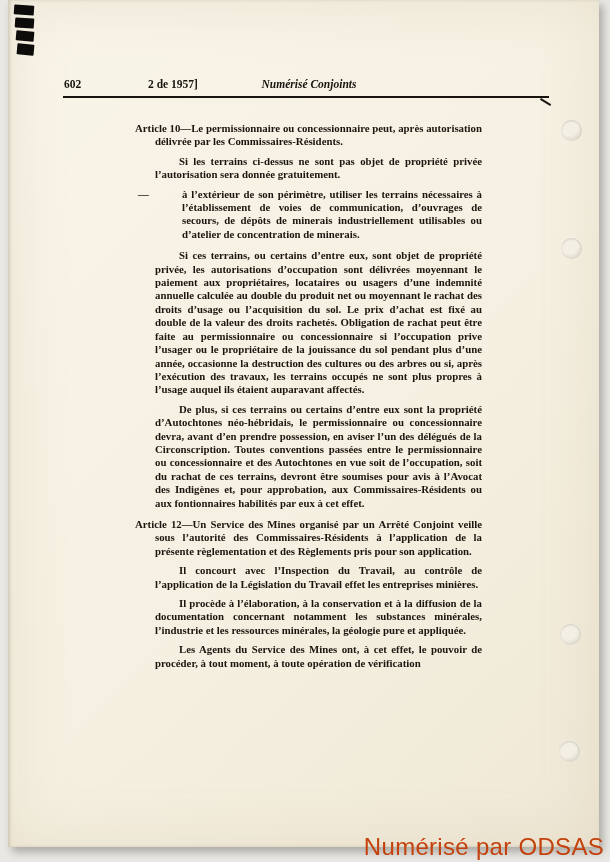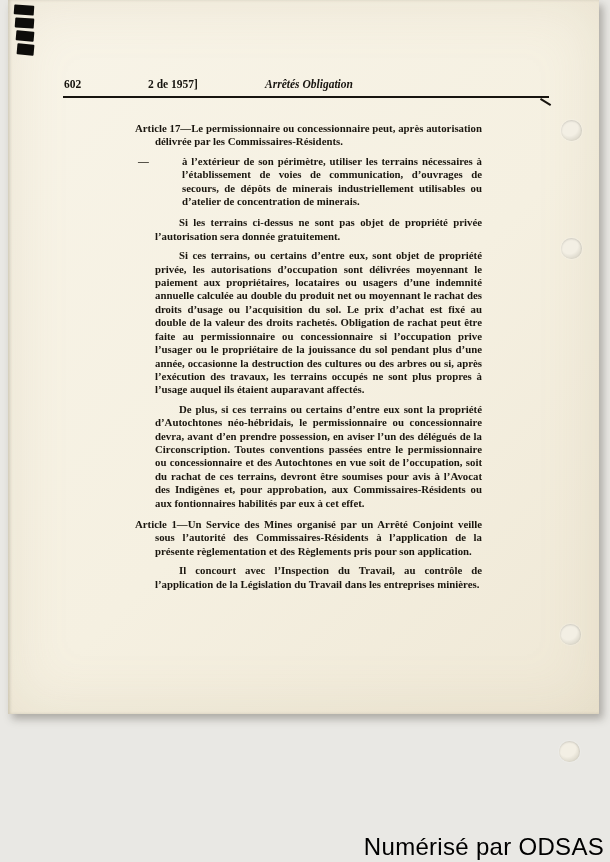--- a/index.html
+++ b/index.html
@@ -2,21 +2,21 @@
 <html lang="fr"><head>
 <meta charset="utf-8">
 <style>
   html,body{margin:0;padding:0;}
   body{
     width:610px;height:862px;position:relative;overflow:hidden;
     background:#e9e8e4;
     font-family:"Liberation Serif","DejaVu Serif",serif;
   }
   .page{
-    position:absolute;left:8px;top:0;width:591px;height:714px;
+    position:absolute;left:8px;top:0;width:591px;height:847px;
     background:linear-gradient(135deg,#f8f4e8 0%,#f5f0e1 55%,#efe8d6 100%);
     box-shadow:4px 5px 8px rgba(60,55,45,.35),
                inset 0 0 60px rgba(180,160,120,.18),
                inset 2px 0 3px rgba(120,110,90,.25);
   }
   .mark{position:absolute;background:#0d0c0a;border-radius:1px;}
   .m1{left:6px;top:5px;width:20px;height:10px;transform:rotate(4deg);}
   .m2{left:7px;top:18px;width:19px;height:10px;transform:rotate(4deg);}
   .m3{left:8px;top:31px;width:18px;height:10px;transform:rotate(5deg);}
   .m4{left:9px;top:44px;width:17px;height:11px;transform:rotate(5deg);}
@@ -47,63 +47,65 @@
     box-shadow:inset 0 1px 2px rgba(0,0,0,.15), 0 0 2px rgba(255,255,255,.6);
   }
   .h1{left:553px;top:120px;}
   .h2{left:553px;top:238px;}
   .h3{left:552px;top:624px;}
   .h4{left:551px;top:741px;}
 
   .watermark{
     position:absolute;right:6px;top:833px;
     font-family:"Liberation Sans","DejaVu Sans",sans-serif;
-    font-size:24px;color:#000000;letter-spacing:.3px;white-space:nowrap;
+    font-size:24px;color:#c2410c;letter-spacing:.3px;white-space:nowrap;
   }
 </style>
 </head>
 <body>
 
 <div class="page">
 
   <div>
     <div class="mark m1"></div>
     <div class="mark m2"></div>
     <div class="mark m3"></div>
     <div class="mark m4"></div>
   </div>
 
   <div class="header">
     <span class="pnum">602</span>
     <span class="dref">2 de 1957]</span>
-    <span class="rtitle">Arrêtés Obligation</span>
+    <span class="rtitle">Numérisé Conjoints</span>
   </div>
 
   <div class="rule"></div>
   <div class="rule-tick"></div>
 
   <div class="content">
 
 
-    <p class="para article">Article 17—Le permissionnaire ou concessionnaire peut, après autorisation délivrée par les Commissaires-Résidents.</p>
+    <p class="para article">Article 10—Le permissionnaire ou concessionnaire peut, après autorisation délivrée par les Commissaires-Résidents.</p>
 
 
+    <p class="para plain">Si les terrains ci-dessus ne sont pas objet de propriété privée l’autorisation sera donnée gratuitement.</p>
+
     <p class="para dash"><span class="dash-glyph">—</span><span>à l’extérieur de son périmètre, utiliser les terrains nécessaires à l’établissement de voies de communication, d’ouvrages de secours, de dépôts de minerais industriellement utilisables ou d’atelier de concentration de minerais.</span></p>
-
-    <p class="para plain">Si les terrains ci-dessus ne sont pas objet de propriété privée l’autorisation sera donnée gratuitement.</p>
 
     <p class="para plain">Si ces terrains, ou certains d’entre eux, sont objet de propriété privée, les autorisations d’occupation sont délivrées moyennant le paiement aux propriétaires, locataires ou usagers d’une indemnité annuelle calculée au double du produit net ou moyennant le rachat des droits d’usage ou l’acquisition du sol. Le prix d’achat est fixé au double de la valeur des droits rachetés. Obligation de rachat peut être faite au permissionnaire ou concessionnaire si l’occupation prive l’usager ou le propriétaire de la jouissance du sol pendant plus d’une année, occasionne la destruction des cultures ou des arbres ou si, après l’exécution des travaux, les terrains occupés ne sont plus propres à l’usage auquel ils étaient auparavant affectés.</p>
 
     <p class="para plain">De plus, si ces terrains ou certains d’entre eux sont la propriété d’Autochtones néo-hébridais, le permissionnaire ou concessionnaire devra, avant d’en prendre possession, en aviser l’un des délégués de la Circonscription. Toutes conventions passées entre le permissionnaire ou concessionnaire et des Autochtones en vue soit de l’occupation, soit du rachat de ces terrains, devront être soumises pour avis à l’Avocat des Indigènes et, pour approbation, aux Commissaires-Résidents ou aux fontionnaires habilités par eux à cet effet.</p>
 
-    <p class="para article">Article 1—Un Service des Mines organisé par un Arrêté Conjoint veille sous l’autorité des Commissaires-Résidents à l’application de la présente règlementation et des Règlements pris pour son application.</p>
+    <p class="para article">Article 12—Un Service des Mines organisé par un Arrêté Conjoint veille sous l’autorité des Commissaires-Résidents à l’application de la présente règlementation et des Règlements pris pour son application.</p>
 
-    <p class="para plain">Il concourt avec l’Inspection du Travail, au contrôle de l’application de la Législation du Travail dans les entreprises minières.</p>
+    <p class="para plain">Il concourt avec l’Inspection du Travail, au contrôle de l’application de la Législation du Travail effet les entreprises minières.</p>
 
+    <p class="para plain">Il procède à l’élaboration, à la conservation et à la diffusion de la documentation concernant notamment les substances minérales, l’industrie et les ressources minérales, la géologie pure et appliquée.</p>
 
+    <p class="para plain">Les Agents du Service des Mines ont, à cet effet, le pouvoir de procéder, à tout moment, à toute opération de vérification</p>
 
   </div>
 
   <div class="hole h1"></div>
   <div class="hole h2"></div>
   <div class="hole h3"></div>
   <div class="hole h4"></div>
 
 </div>
 

